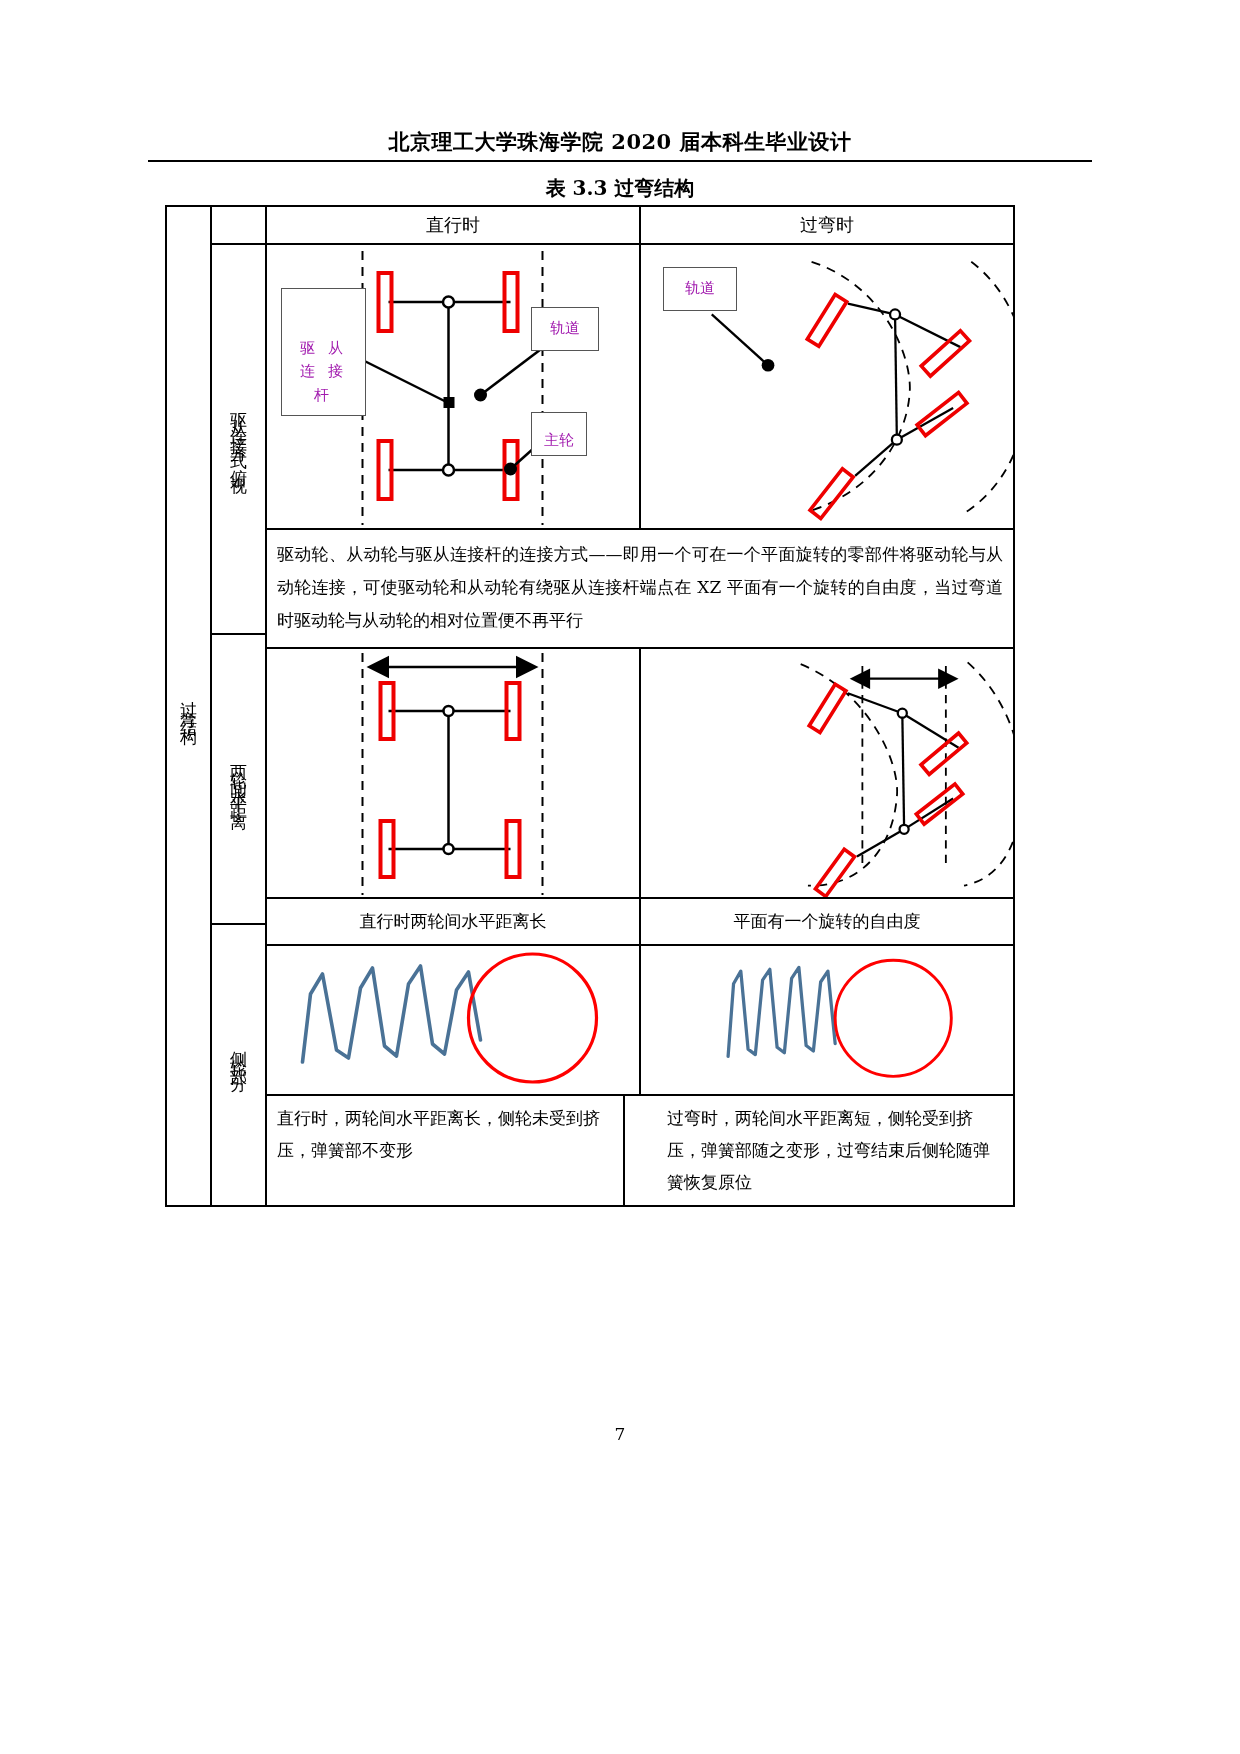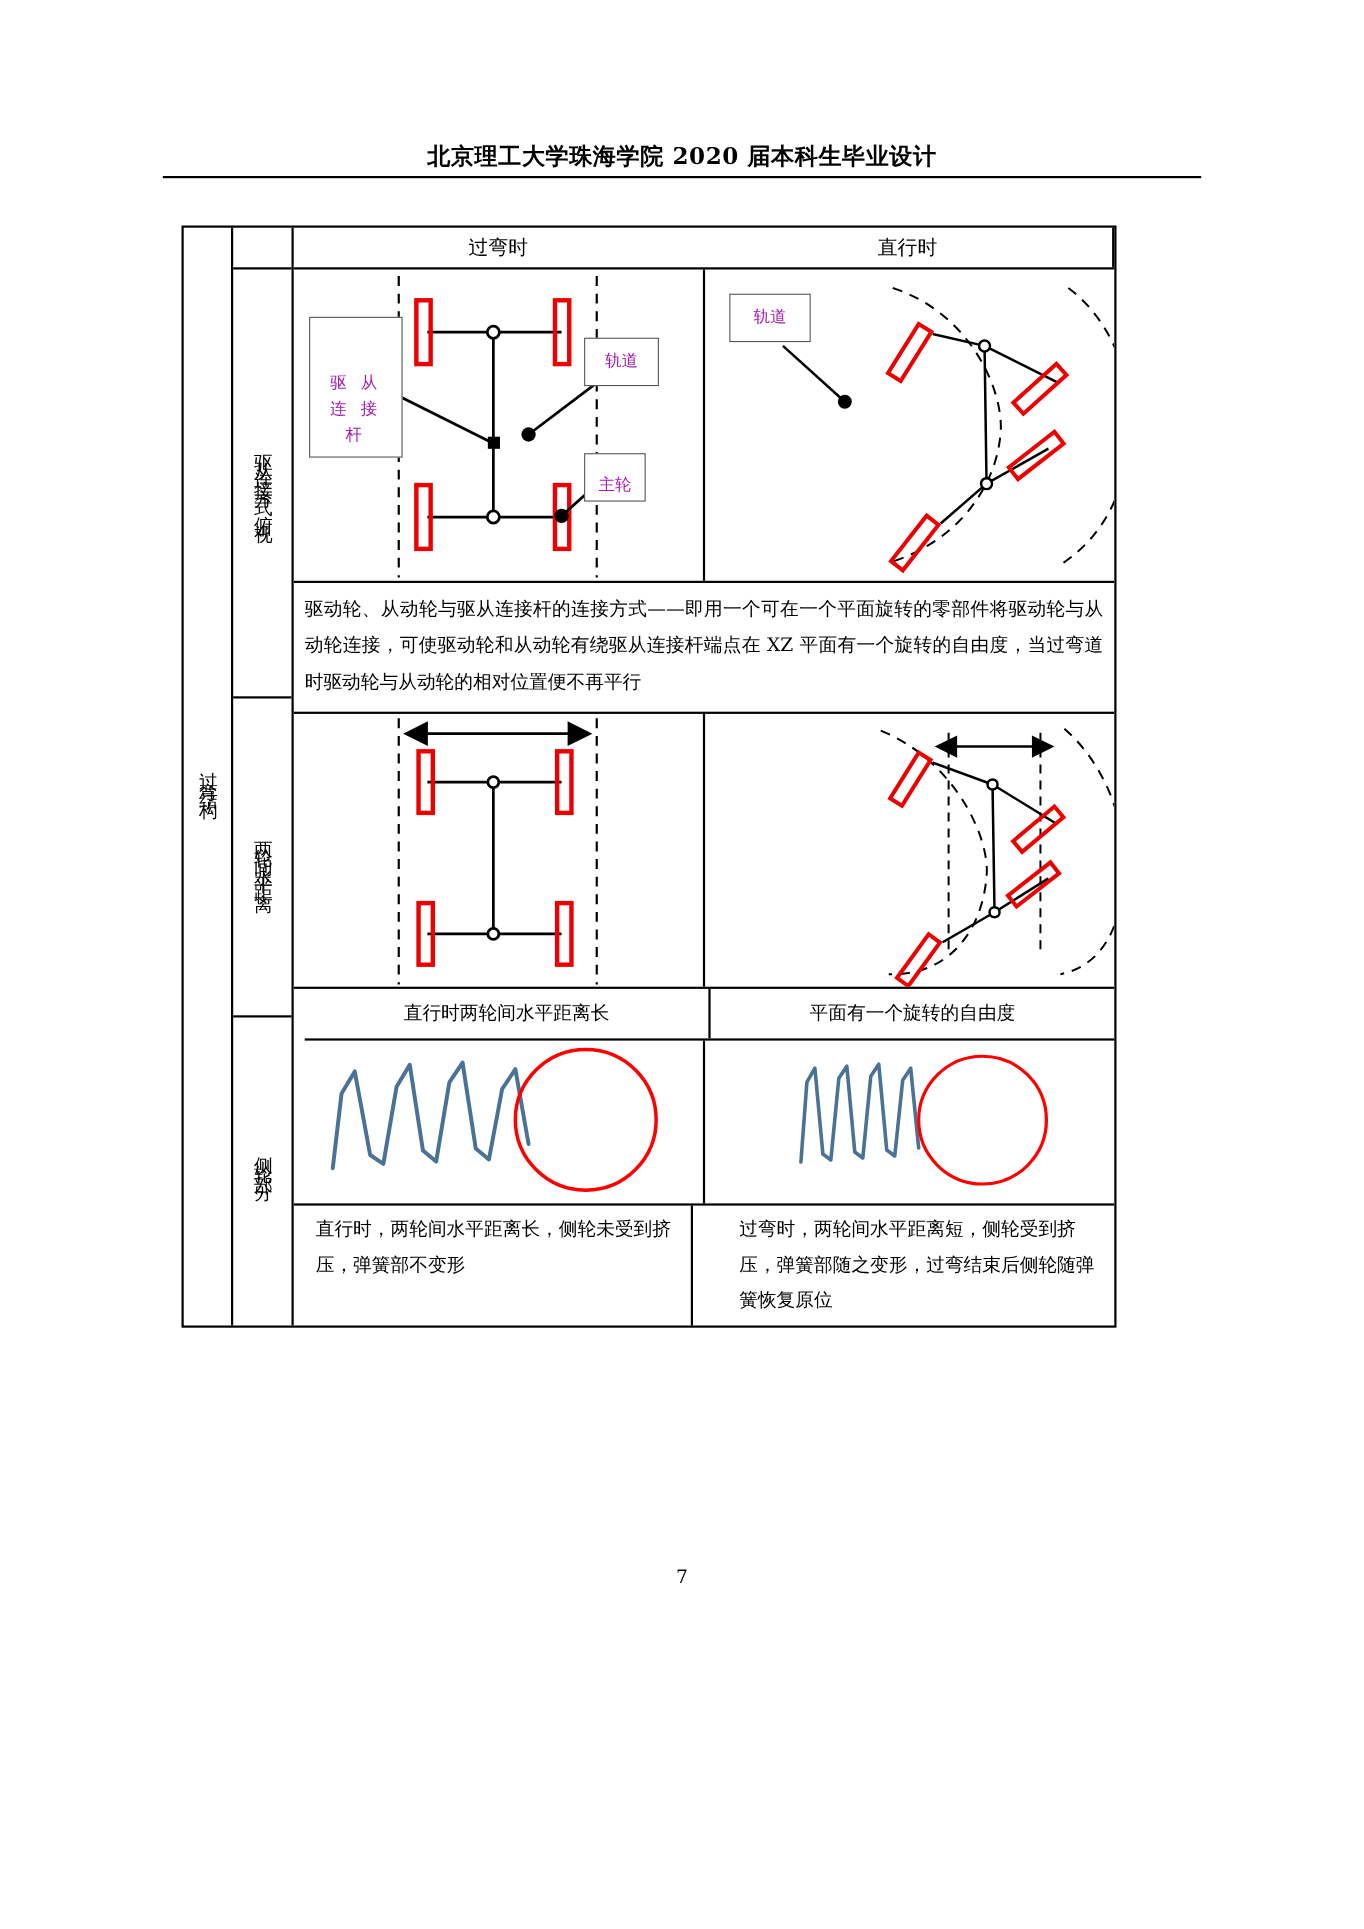--- a/index.html
+++ b/index.html
@@ -148,21 +148,20 @@
     padding: 8px 10px 10px 10px;
     font-size: 17px;
     line-height: 1.95;
     text-align: justify;
   }
 
   .cap-row {
     display: flex;
     box-sizing: border-box;
     border-bottom: 2.5px solid #000;
-    margin-left: 10px;
   }
   .cap-cell {
     flex: 1 1 0;
     box-sizing: border-box;
     font-size: 17px;
     padding: 6px 10px;
     line-height: 1.9;
   }
   .cap-cell.sep { border-right: 2.5px solid #000; }
   .cap-cell.center { text-align: center; }
@@ -195,20 +194,21 @@
   svg { display: block; }
 </style>
 </head>
 <body>
 
 <div class="page">
 
   <div class="header">北京理工大学珠海学院 2020 届本科生毕业设计</div>
   <div class="header-rule"></div>
 
+  <div class="caption">表 3.3  过弯结构</div>
 
   <div class="table">
 
     <div class="col-main-label">
       <span class="vtext">过弯结构</span>
     </div>
 
     <div class="col-sub">
       <div class="sub-cell b" style="height:38px"></div>
       <div class="sub-cell b" style="height:390px">
@@ -218,22 +218,22 @@
         <span class="vtext-sub">两轮间水平距离</span>
       </div>
       <div class="sub-cell" style="height:258px">
         <span class="vtext-sub">侧轮部分</span>
       </div>
     </div>
 
     <div class="col-body">
 
       <div class="hdr-row">
+        <div class="hdr-cell sep">直行时</div>
         <div class="hdr-cell">过弯时</div>
-        <div class="hdr-cell sep">直行时</div>
       </div>
 
       <div class="diag-row" style="height:285px">
 
         <div class="diag-cell sep">
           <svg width="100%" height="285" viewBox="0 0 345 285" preserveAspectRatio="xMidYMid meet">
 
             <line x1="82" y1="6" x2="82" y2="280" stroke="#000" stroke-width="2" stroke-dasharray="9,7"></line>
             <line x1="262" y1="6" x2="262" y2="280" stroke="#000" stroke-width="2" stroke-dasharray="9,7"></line>
 

